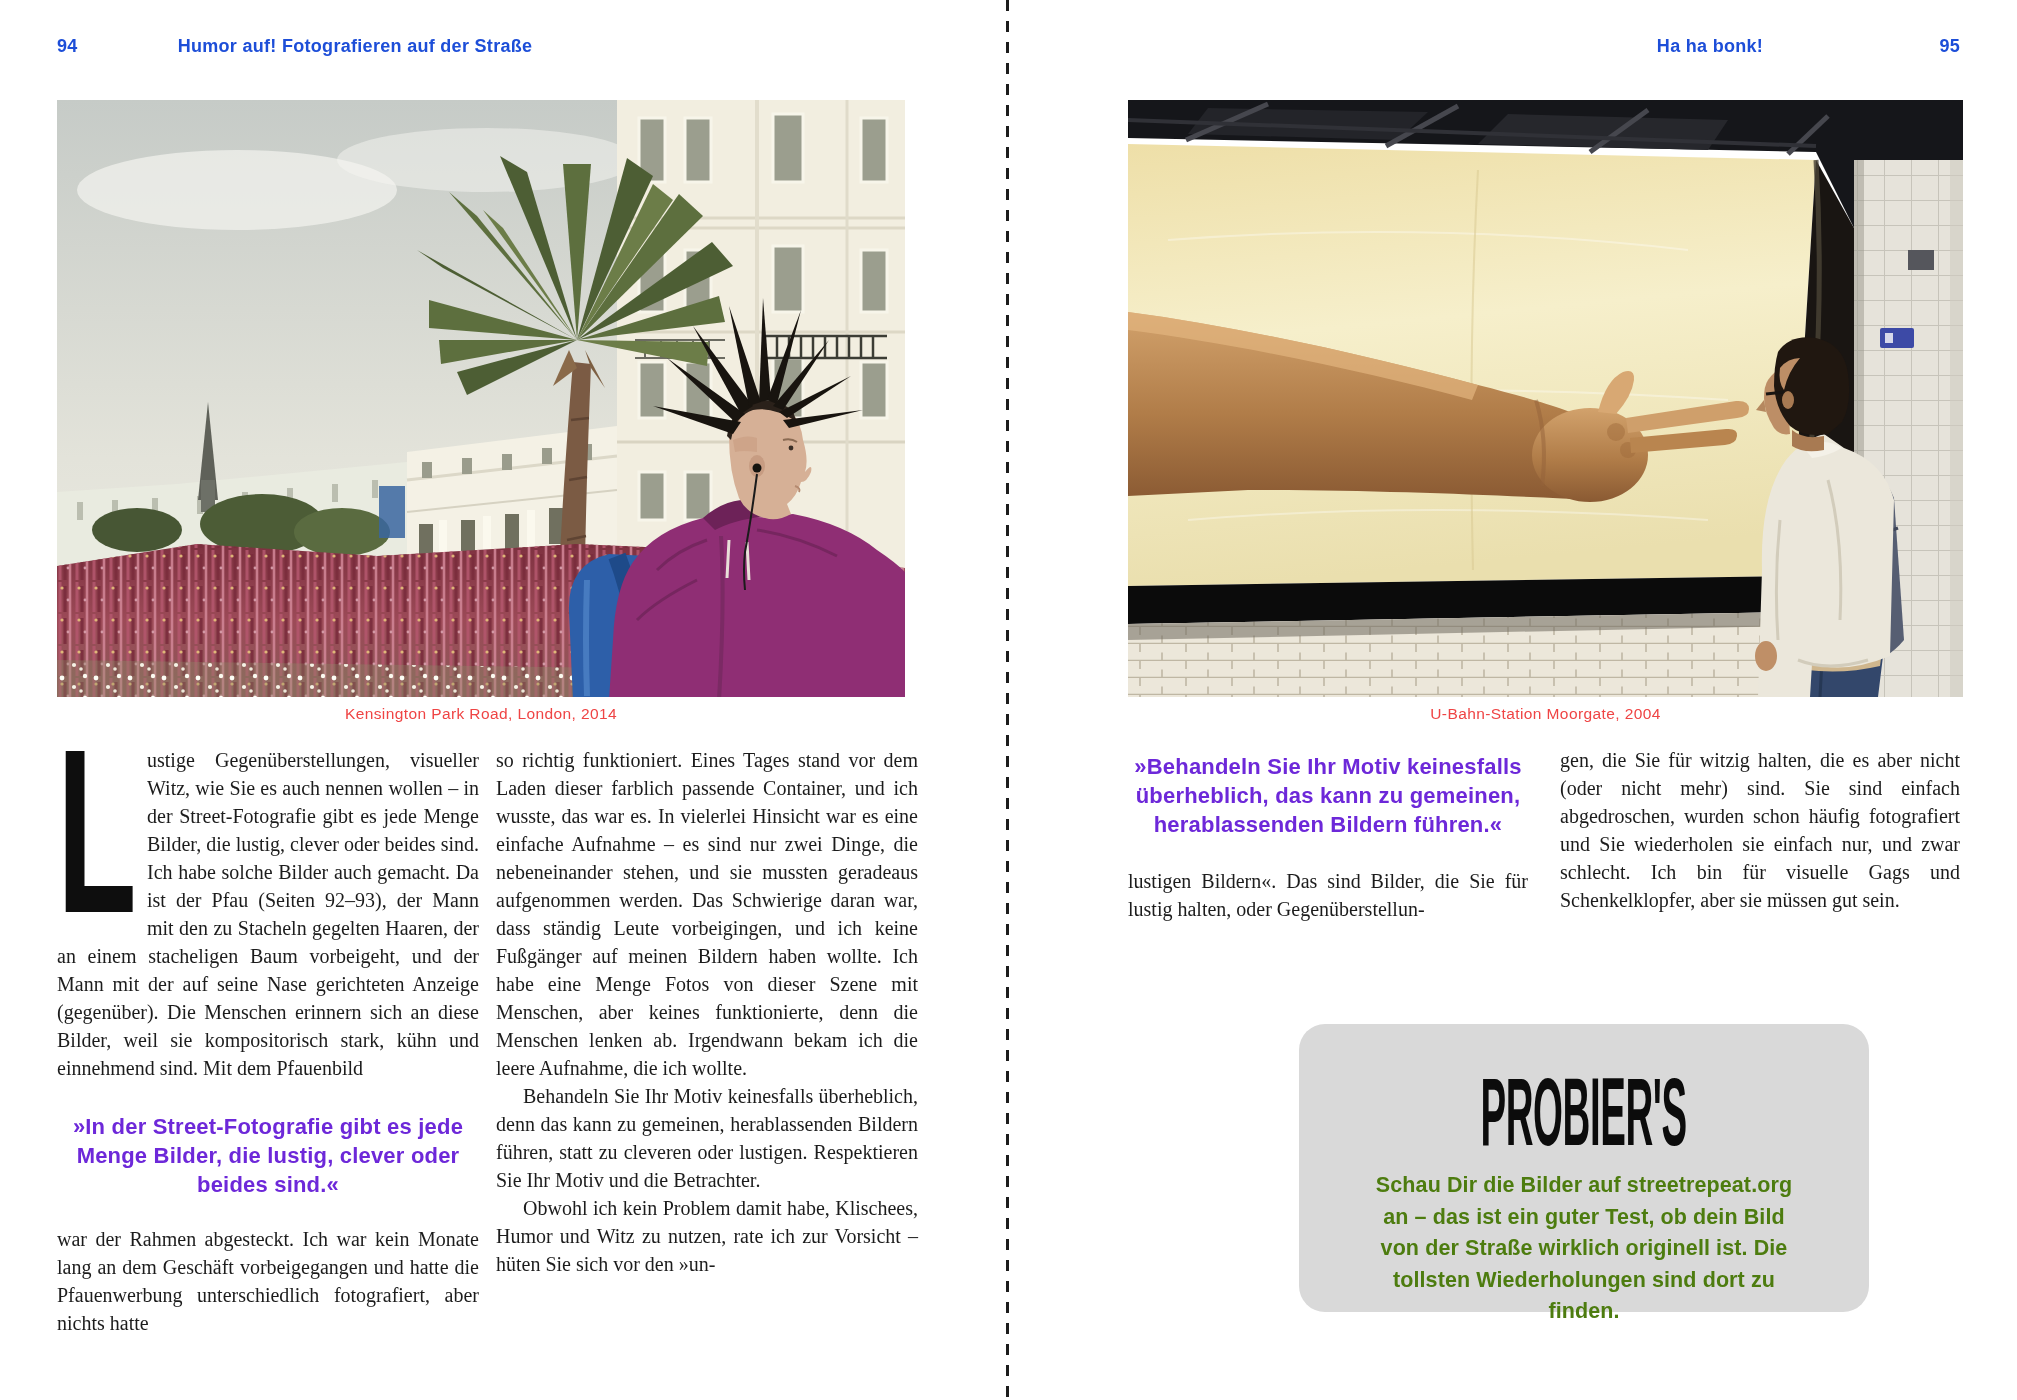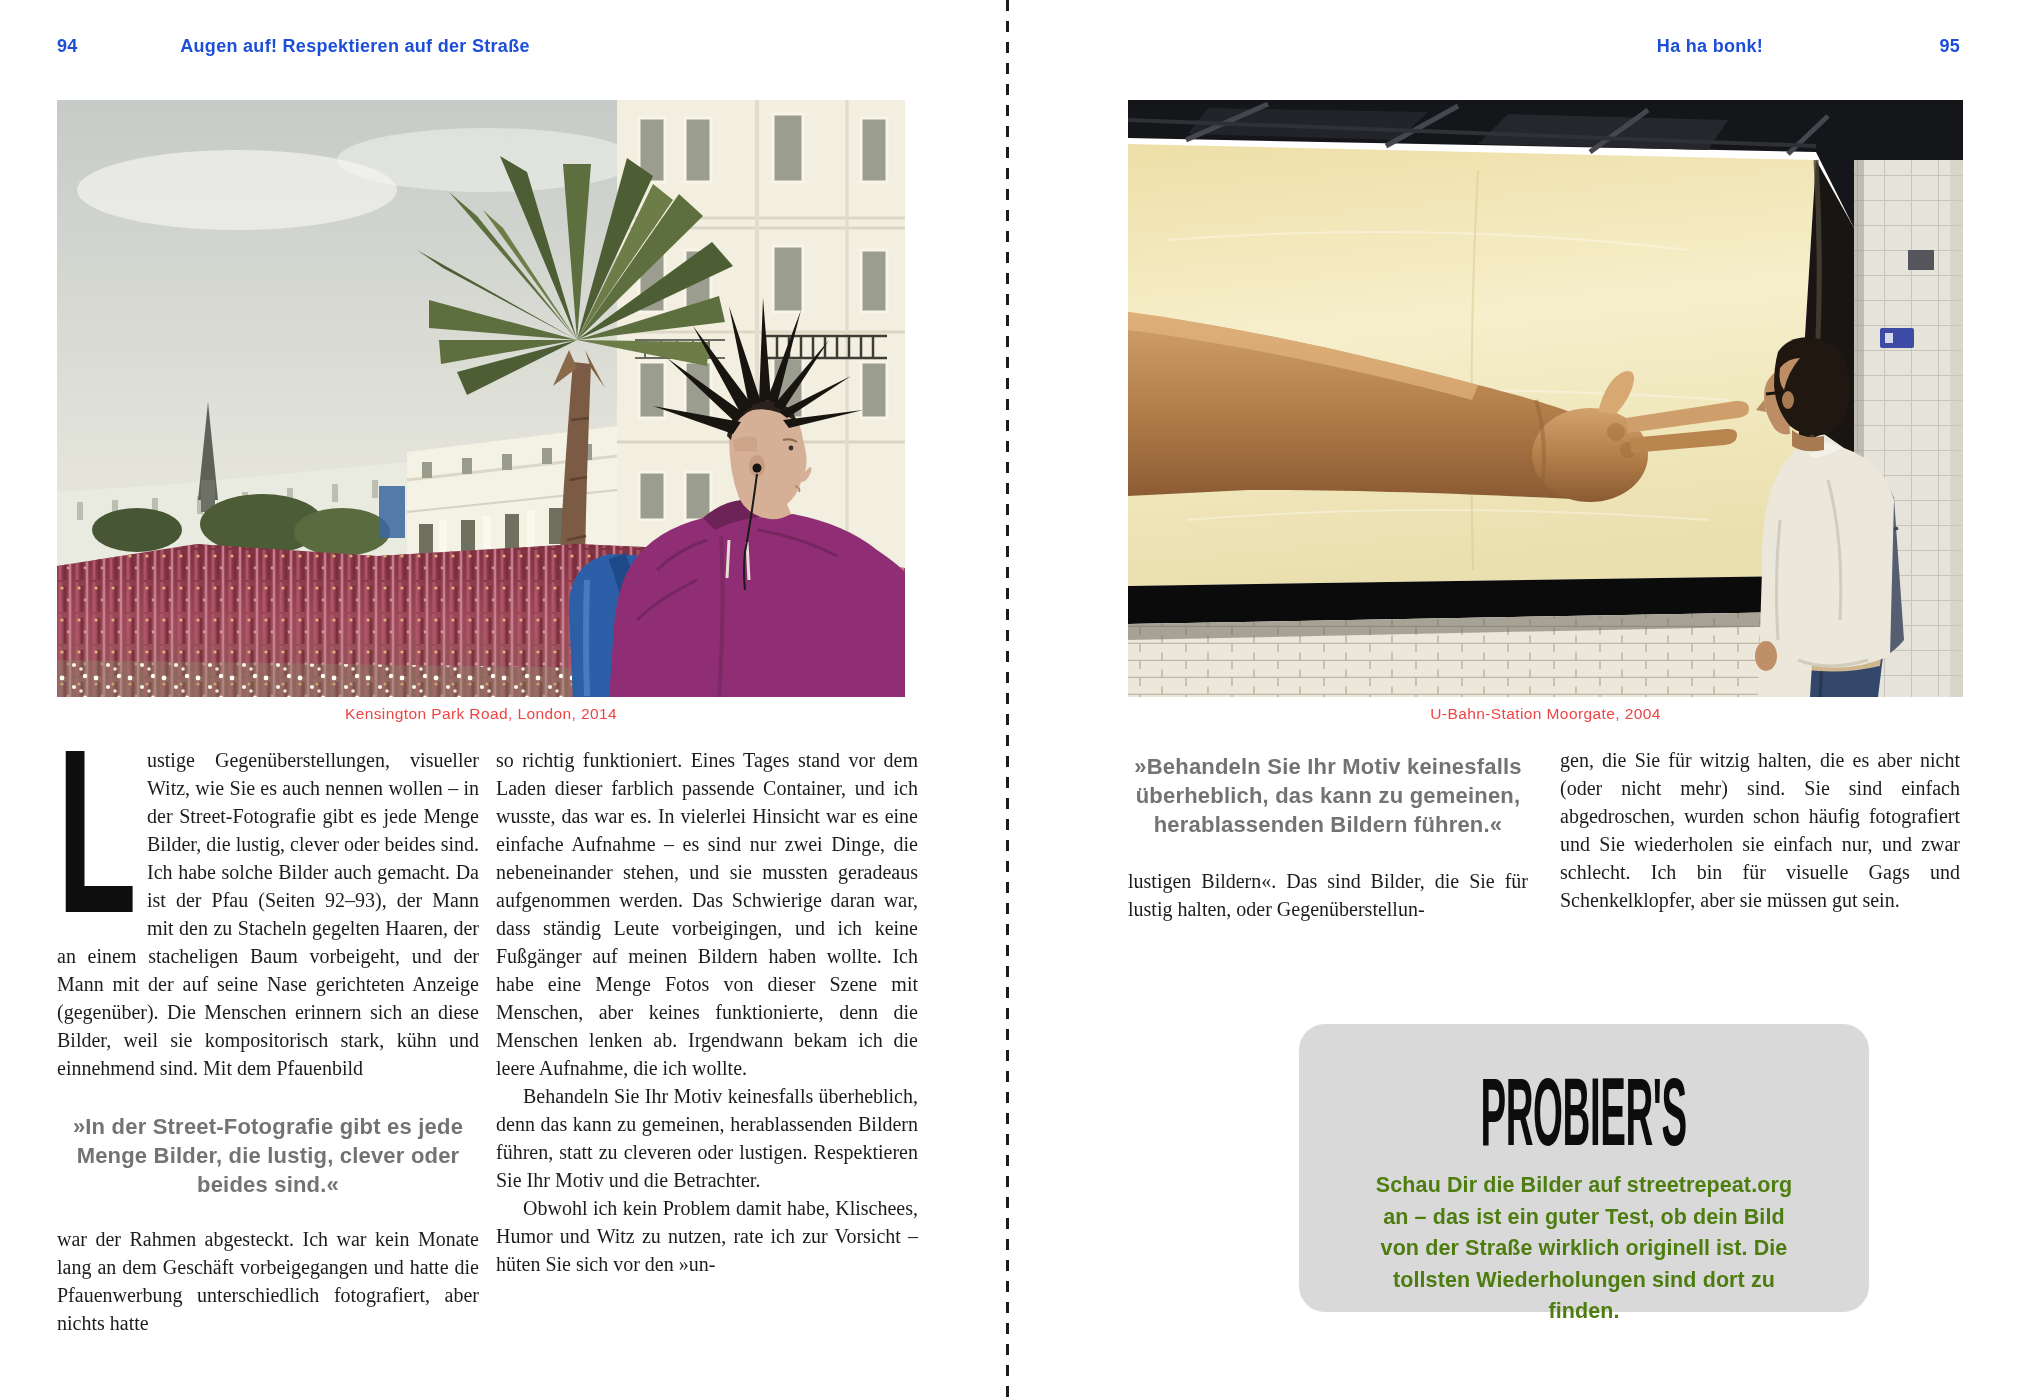--- a/index.html
+++ b/index.html
@@ -44,21 +44,21 @@
   }
   .dropcap span{
     display:block;width:140px;height:166px;
     font-family:"Liberation Sans",sans-serif;font-weight:bold;
     font-size:233px;line-height:162px;color:#0e0e0e;
     transform:scaleX(0.56);transform-origin:0 0;
   }
   
   .pullquote{
     font-family:"Liberation Sans",sans-serif;font-weight:bold;
-    font-size:22px;line-height:29px;text-align:center;color:#737373;
+    font-size:22px;line-height:29px;text-align:center;color:#6d28d9;
     margin:30px 0 26px;padding:0 4px;letter-spacing:.2px;
   }
   .pq-first{margin-top:6px;margin-bottom:28px;}
   
   .tipbox{
     position:absolute;left:1258px;top:1024px;width:570px;height:288px;
     background:#d9d9d9;border-radius:26px;text-align:center;margin-left:41px;
   }
   .tipbox-title-wrap{margin-top:50px;height:76px;}
   .tipbox-title{
@@ -72,21 +72,21 @@
   }
 </style>
 </head>
 <body>
 
 <div class="spread">
 
   <div class="divider"></div>
 
   <div class="runhead folio-left">94</div>
-  <div class="runhead rh-left">Augen auf! Respektieren auf der Straße</div>
+  <div class="runhead rh-left">Humor auf! Fotografieren auf der Straße</div>
   <div class="runhead rh-right">Ha ha bonk!</div>
   <div class="runhead folio-right">95</div>
 
   <figure class="photo photo-left" role="img" aria-label="Street photo: young man with tall spiked mohawk and magenta jacket with blue backpack, in profile before white London terrace houses, a palm tree and a bed of red flowers">
     <svg viewBox="0 0 848 597" preserveAspectRatio="none">
       <defs>
         <linearGradient id="sky" x1="0" y1="0" x2="0" y2="1">
           <stop offset="0" stop-color="#c6cbc7"></stop>
             <stop offset="0.6" stop-color="#e3e3da"></stop>
             <stop offset="1" stop-color="#efede3"></stop>

